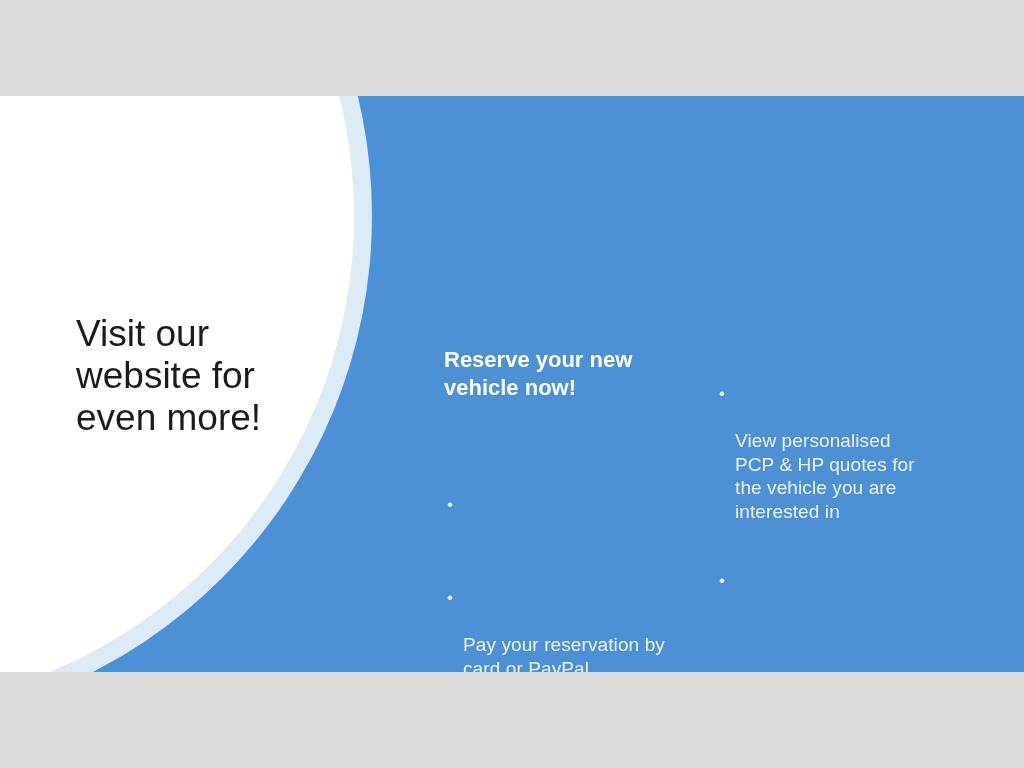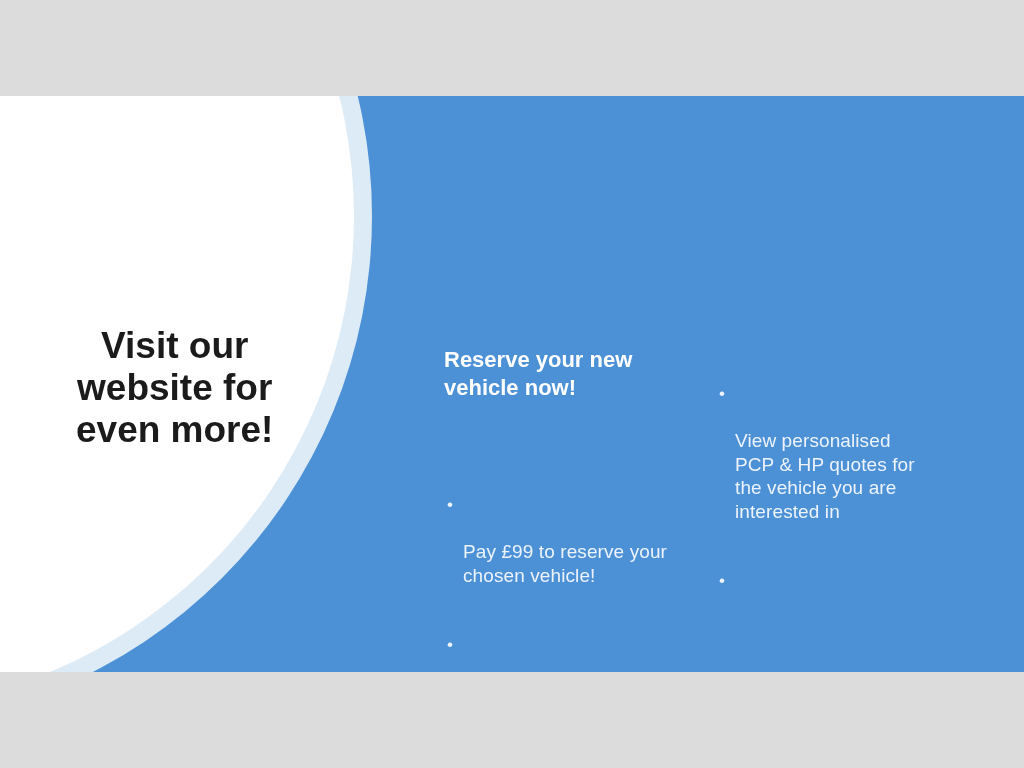--- a/index.html
+++ b/index.html
@@ -28,28 +28,27 @@
     left: 0;
     top: 0;
     width: 1024px;
     height: 576px;
     display: block;
   }
 
   .slide-title {
     position: absolute;
     left: 76px;
-    top: 229px;
+    top: 217px;
     font-size: 37px;
     line-height: 42px;
-    font-weight: 700;
+    font-weight: 400;
     color: #1b1b1b;
     letter-spacing: 0px;
     white-space: pre-line;
-    text-align: center;
   }
 
   .col {
     position: absolute;
     top: 214px;
     white-space: pre;
   }
   .col-1 { left: 444px; }
   .col-2 { left: 716px; }
 
@@ -98,22 +97,20 @@
     <div class="slide-title">Visit our
 website for
 even more!</div>
 
     <div class="col col-1">
       <div class="col-heading">Reserve your new
 vehicle now!</div>
       <ul class="bullets">
         <li>
           <span class="marker">•</span>
-          <span>Pay £99 to reserve your
-chosen vehicle!</span>
         </li>
         <li>
           <span class="marker">•</span>
           <span>Pay your reservation by
 card or PayPal</span>
         </li>
         
         
       </ul>
     </div>

